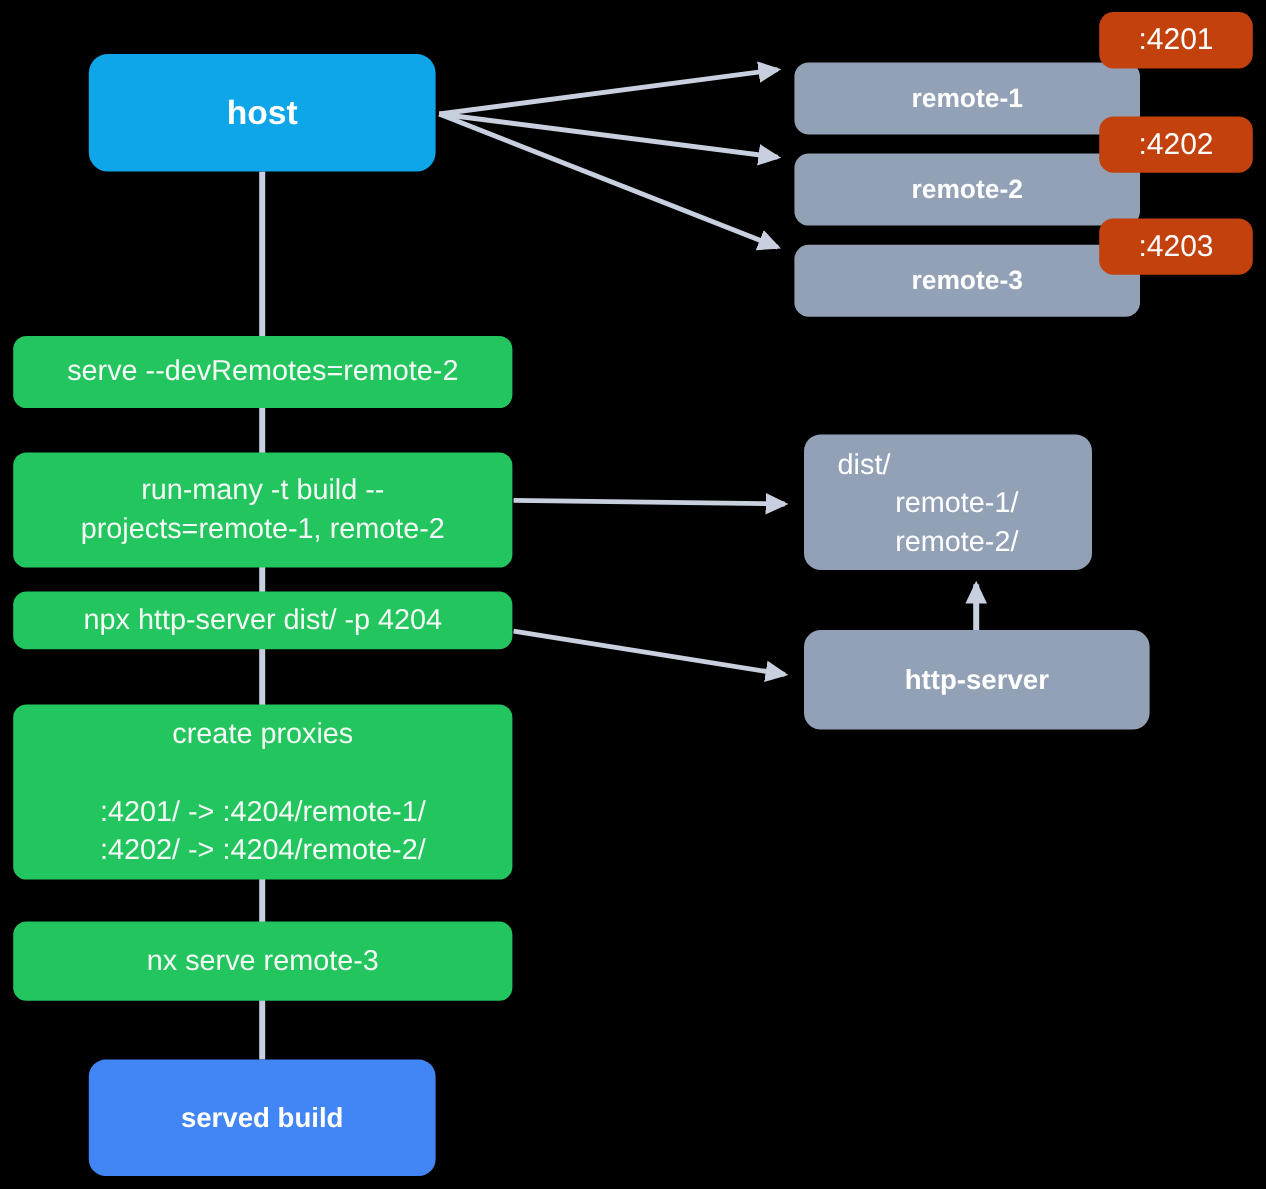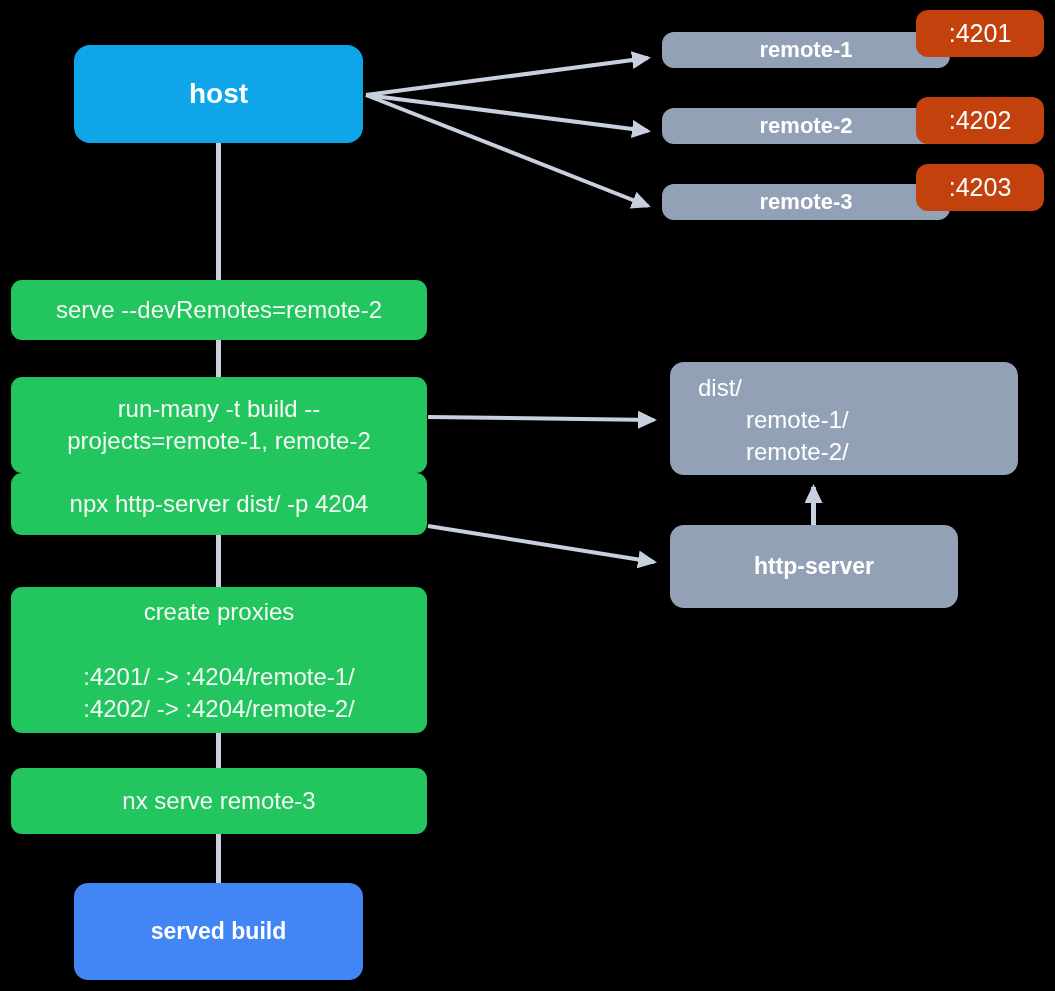--- a/index.html
+++ b/index.html
@@ -41,69 +41,70 @@
   
   .node-served-host {
     left: 74px; top: 883px; width: 289px; height: 97px;
     background: #4285F4;
     border-radius: 14px;
     font-size: 23px;
     font-weight: 700;
   }
   
   .node-remote {
-    left: 662px; width: 288px; height: 36px;
+    left: 662px; width: 288px; height: 60px;
     background: #92A1B6;
     border-radius: 12px;
     font-size: 22px;
     font-weight: 700;
+    margin-top: 20px;
   }
   .remote-1 { top: 32px; }
   .remote-2 { top: 108px; }
   .remote-3 { top: 184px; }
   .badge {
     position: absolute;
     left: 916px; width: 128px; height: 47px;
     background: #c2410c;
     border-radius: 12px;
     display: flex;
     align-items: center;
     justify-content: center;
     color: #ffffff;
     font-size: 25px;
     font-weight: 500;
   }
   .badge-1 { top: 10px; }
   .badge-2 { top: 97px; }
-  .badge-3 { top: 164px; }
+  .badge-3 { top: 182px; }
   
   .cmd {
     position: absolute;
     left: 11px; width: 416px;
     box-sizing: border-box;
     background: #22C55E;
     border-radius: 11px;
     display: flex;
     flex-direction: column;
     align-items: center;
     justify-content: center;
     color: #F4F9F5;
     font-size: 24px;
     line-height: 32px;
     text-align: center;
   }
   .cmd-serve    { top: 280px; height: 60px; }
   .cmd-runmany  { top: 377px; height: 96px; }
-  .cmd-npx      { top: 473px; height: 62px; text-align: center; }
+  .cmd-npx      { top: 493px; height: 48px; text-align: center; }
   .cmd-proxies  { top: 587px; height: 146px; }
   .cmd-nxserve  { top: 768px; height: 66px; }
   .cmd-proxies .proxies-title { margin-bottom: 33px; }
   
   .node-dist {
-    left: 670px; top: 362px; width: 348px; height: 113px;
+    left: 670px; top: 362px; width: 240px; height: 113px;
     background: #92A1B6;
     border-radius: 14px;
     flex-direction: column;
     align-items: flex-start;
     justify-content: center;
     font-size: 24px;
     line-height: 32px;
     padding-top: 2px;
   }
   .node-dist .dist-root { padding-left: 28px; }

